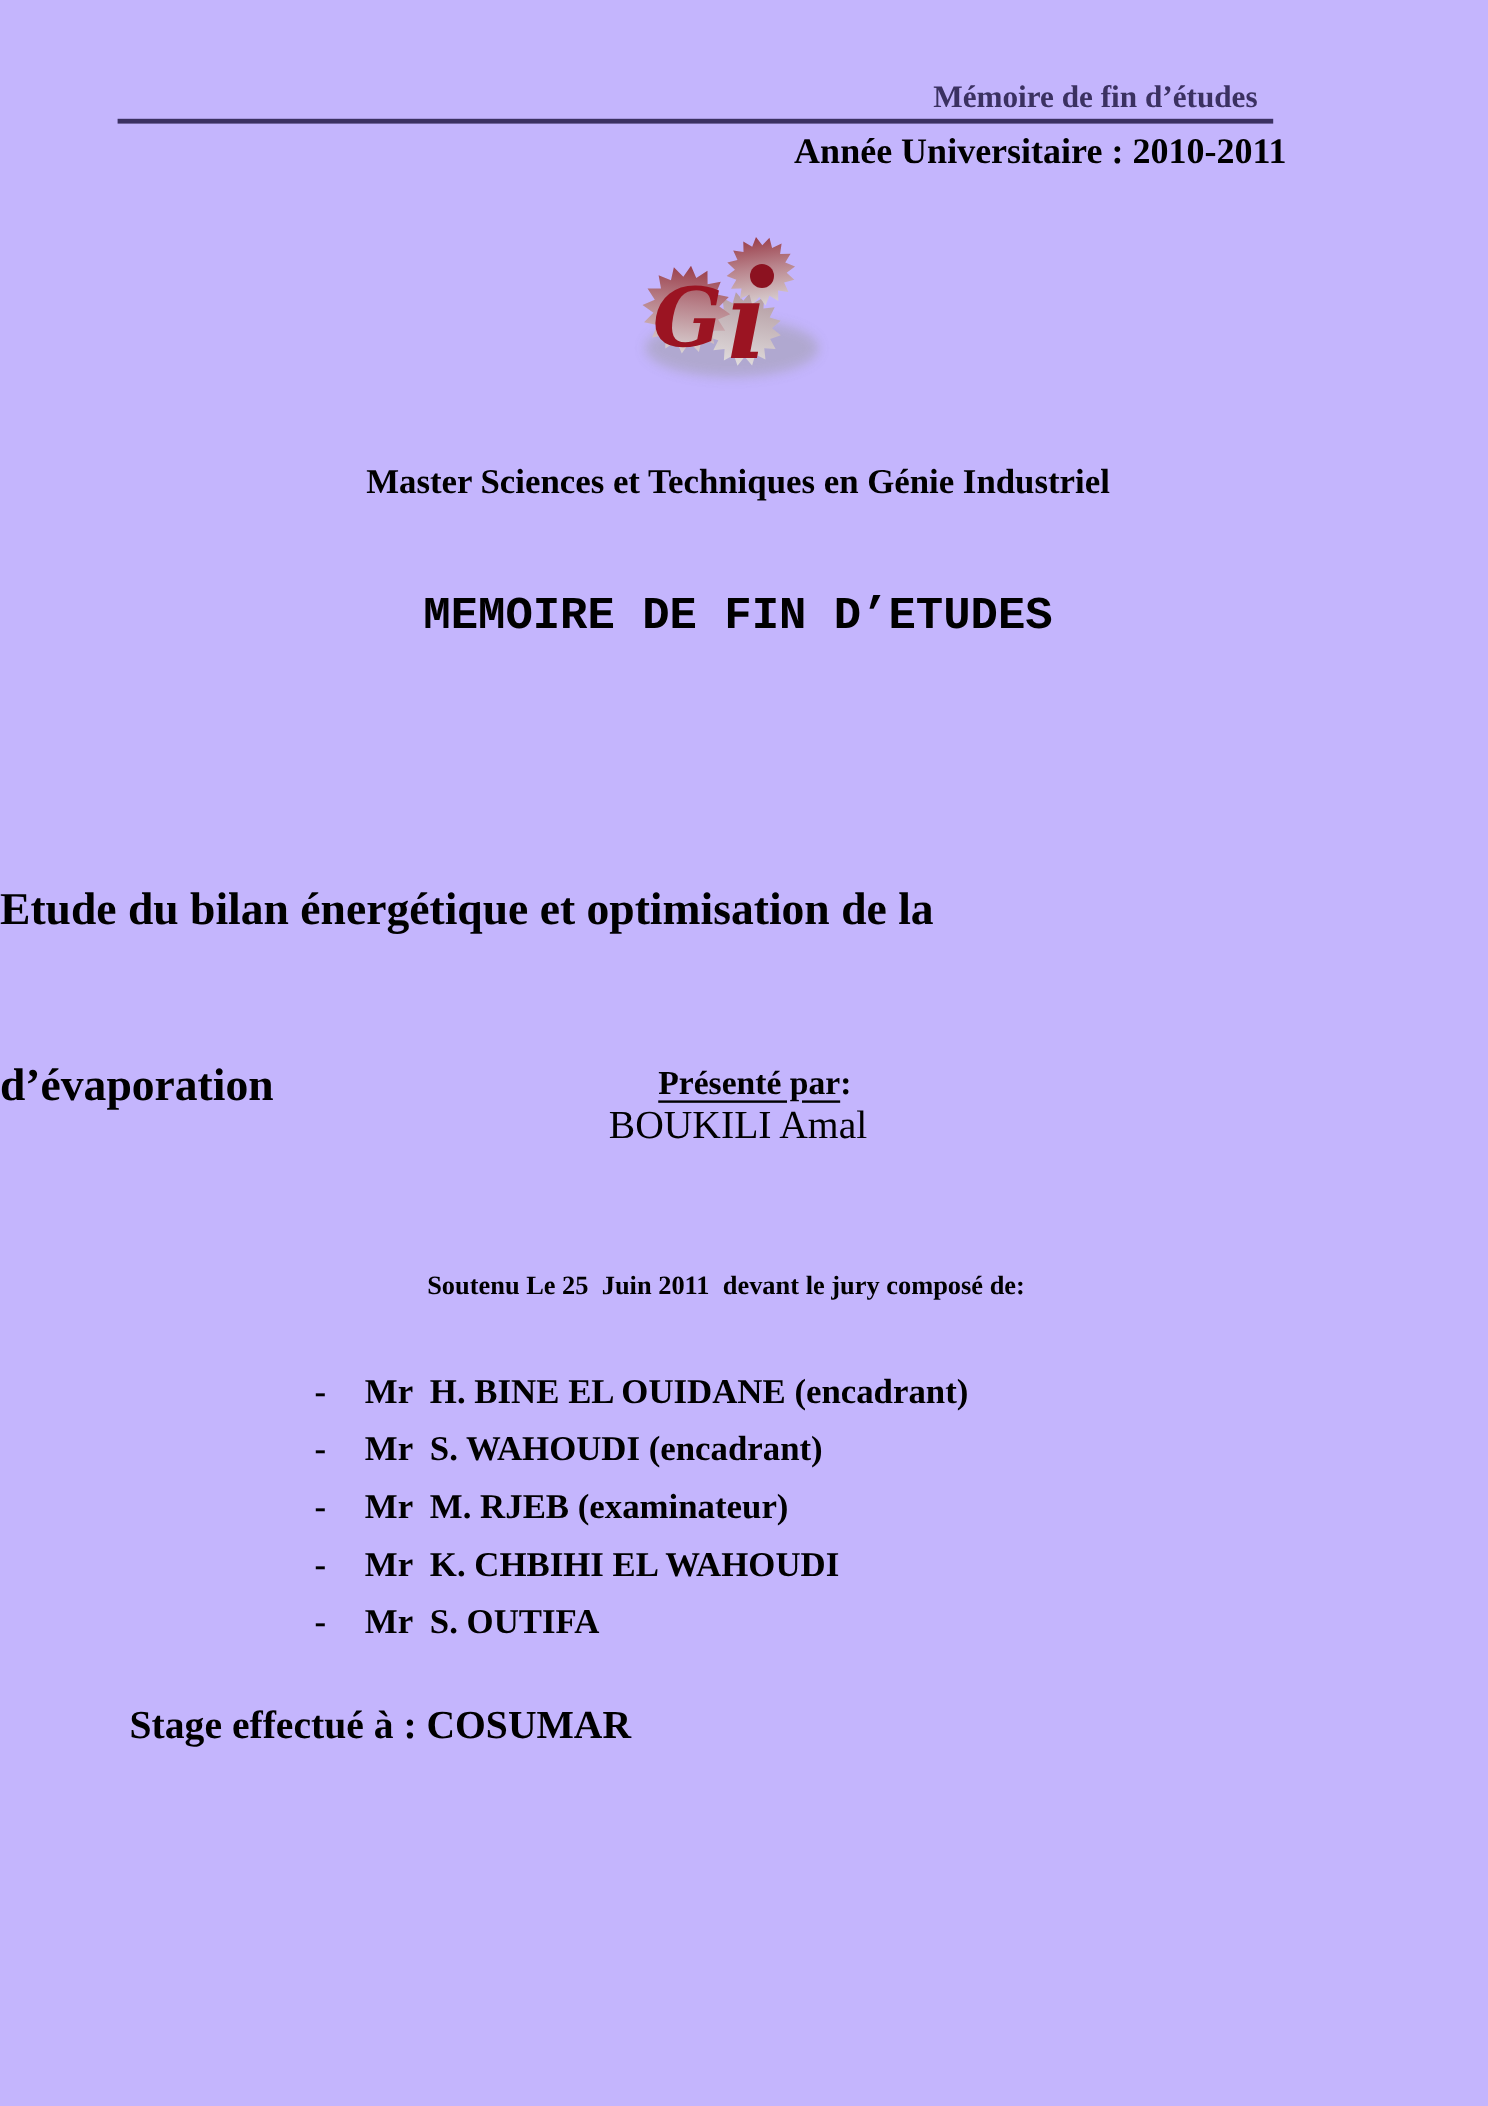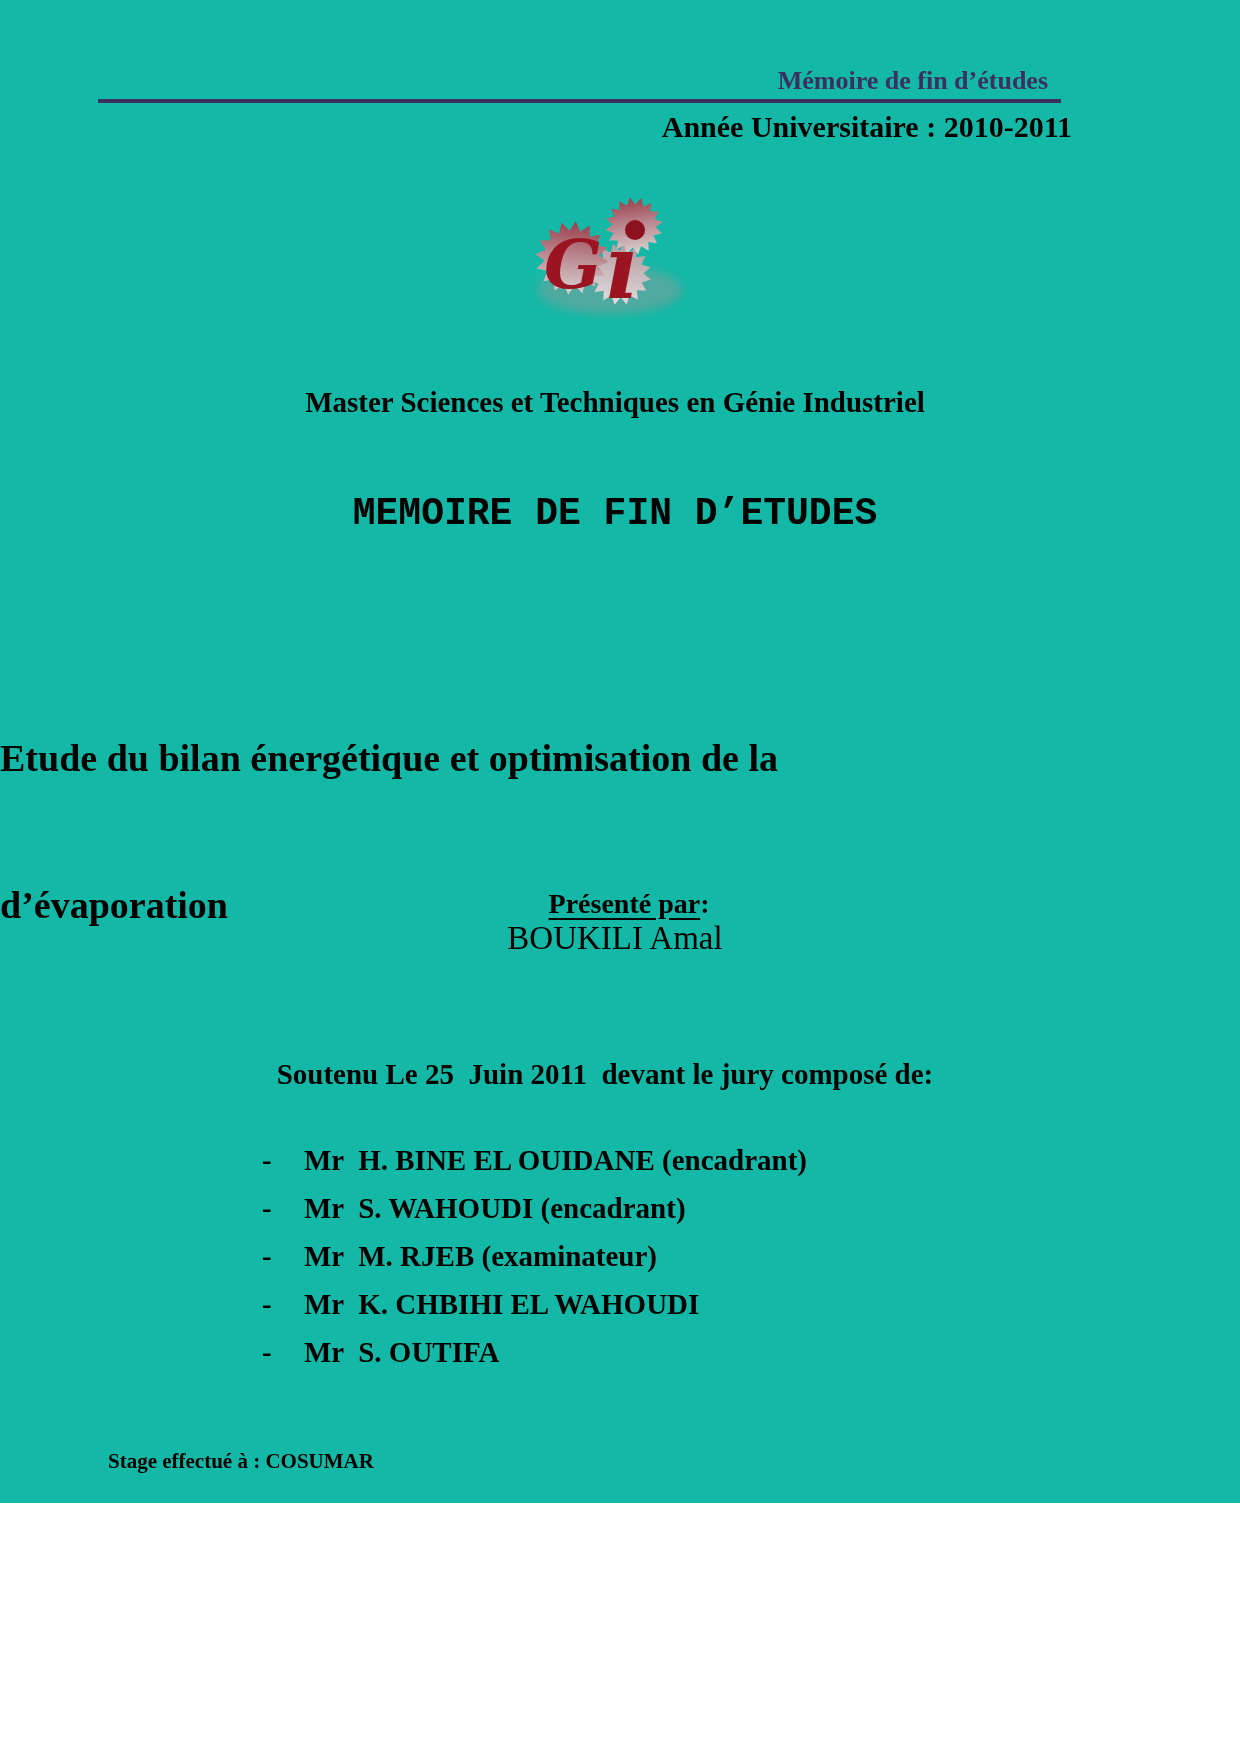--- a/index.html
+++ b/index.html
@@ -1,21 +1,21 @@
 <!DOCTYPE html>
 <html><head>
 <meta charset="utf-8">
 <style>
   html, body { margin: 0; padding: 0; background: #ffffff; }
   .page {
     position: relative;
     width: 1240px;
-    height: 1503px;
+    height: 1755px;
     margin: 0 auto;
-    background: #14b8a6;
+    background: #c4b5fd;
     font-family: "Liberation Serif", serif;
     color: #000000;
     overflow: hidden;
   }
   .running-title {
     position: absolute;
     top: 66px;
     right: 192px;
     font-size: 26px;
     font-weight: bold;
@@ -86,21 +86,21 @@
     font-size: 33px;
     font-weight: normal;
     white-space: pre;
   }
   .defense-line {
     position: absolute;
     left: 0;
     right: 30px;
     top: 1058px;
     text-align: center;
-    font-size: 29px;
+    font-size: 22px;
     font-weight: bold;
     white-space: pre;
   }
   .jury-list {
     position: absolute;
     left: 262px;
     top: 1136px;
     list-style: none;
     margin: 0;
     padding: 0;
@@ -110,24 +110,23 @@
   .jury-list li {
     display: flex;
     line-height: 48px;
     white-space: pre;
   }
   .jury-dash { width: 42px; }
   .internship {
     position: absolute;
     left: 108px;
     top: 1420px;
-    font-size: 21px;
-    font-weight: bold;
-    white-space: pre;
-    margin-top: 29px;
+    font-size: 33px;
+    font-weight: bold;
+    white-space: pre;
   }
 </style>
 </head>
 <body>
 
 <div class="page">
 
   <div class="running-title">Mémoire de fin d’études</div>
 
   <div class="header-rule"></div>

